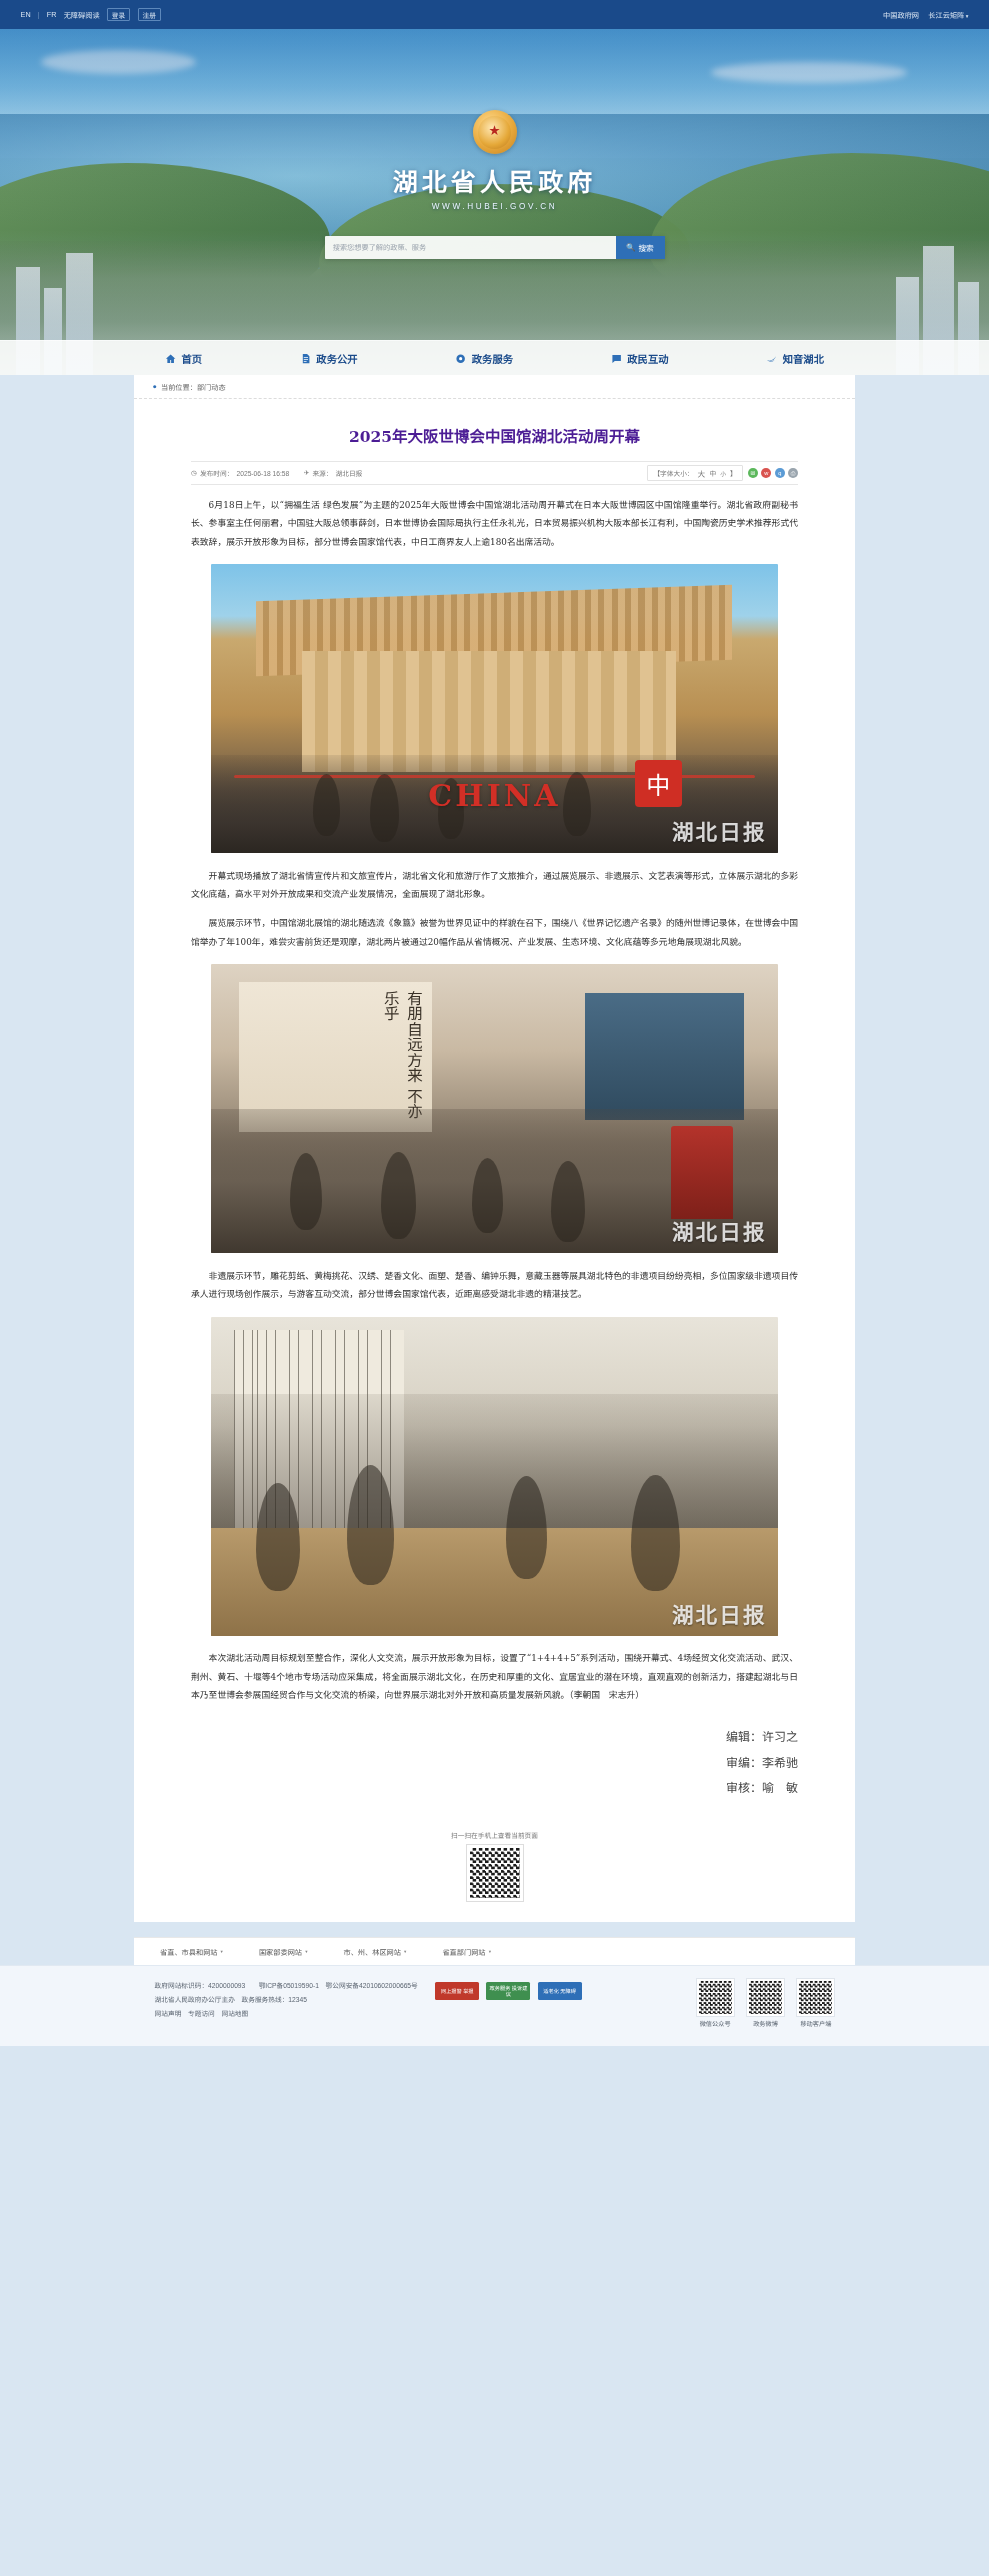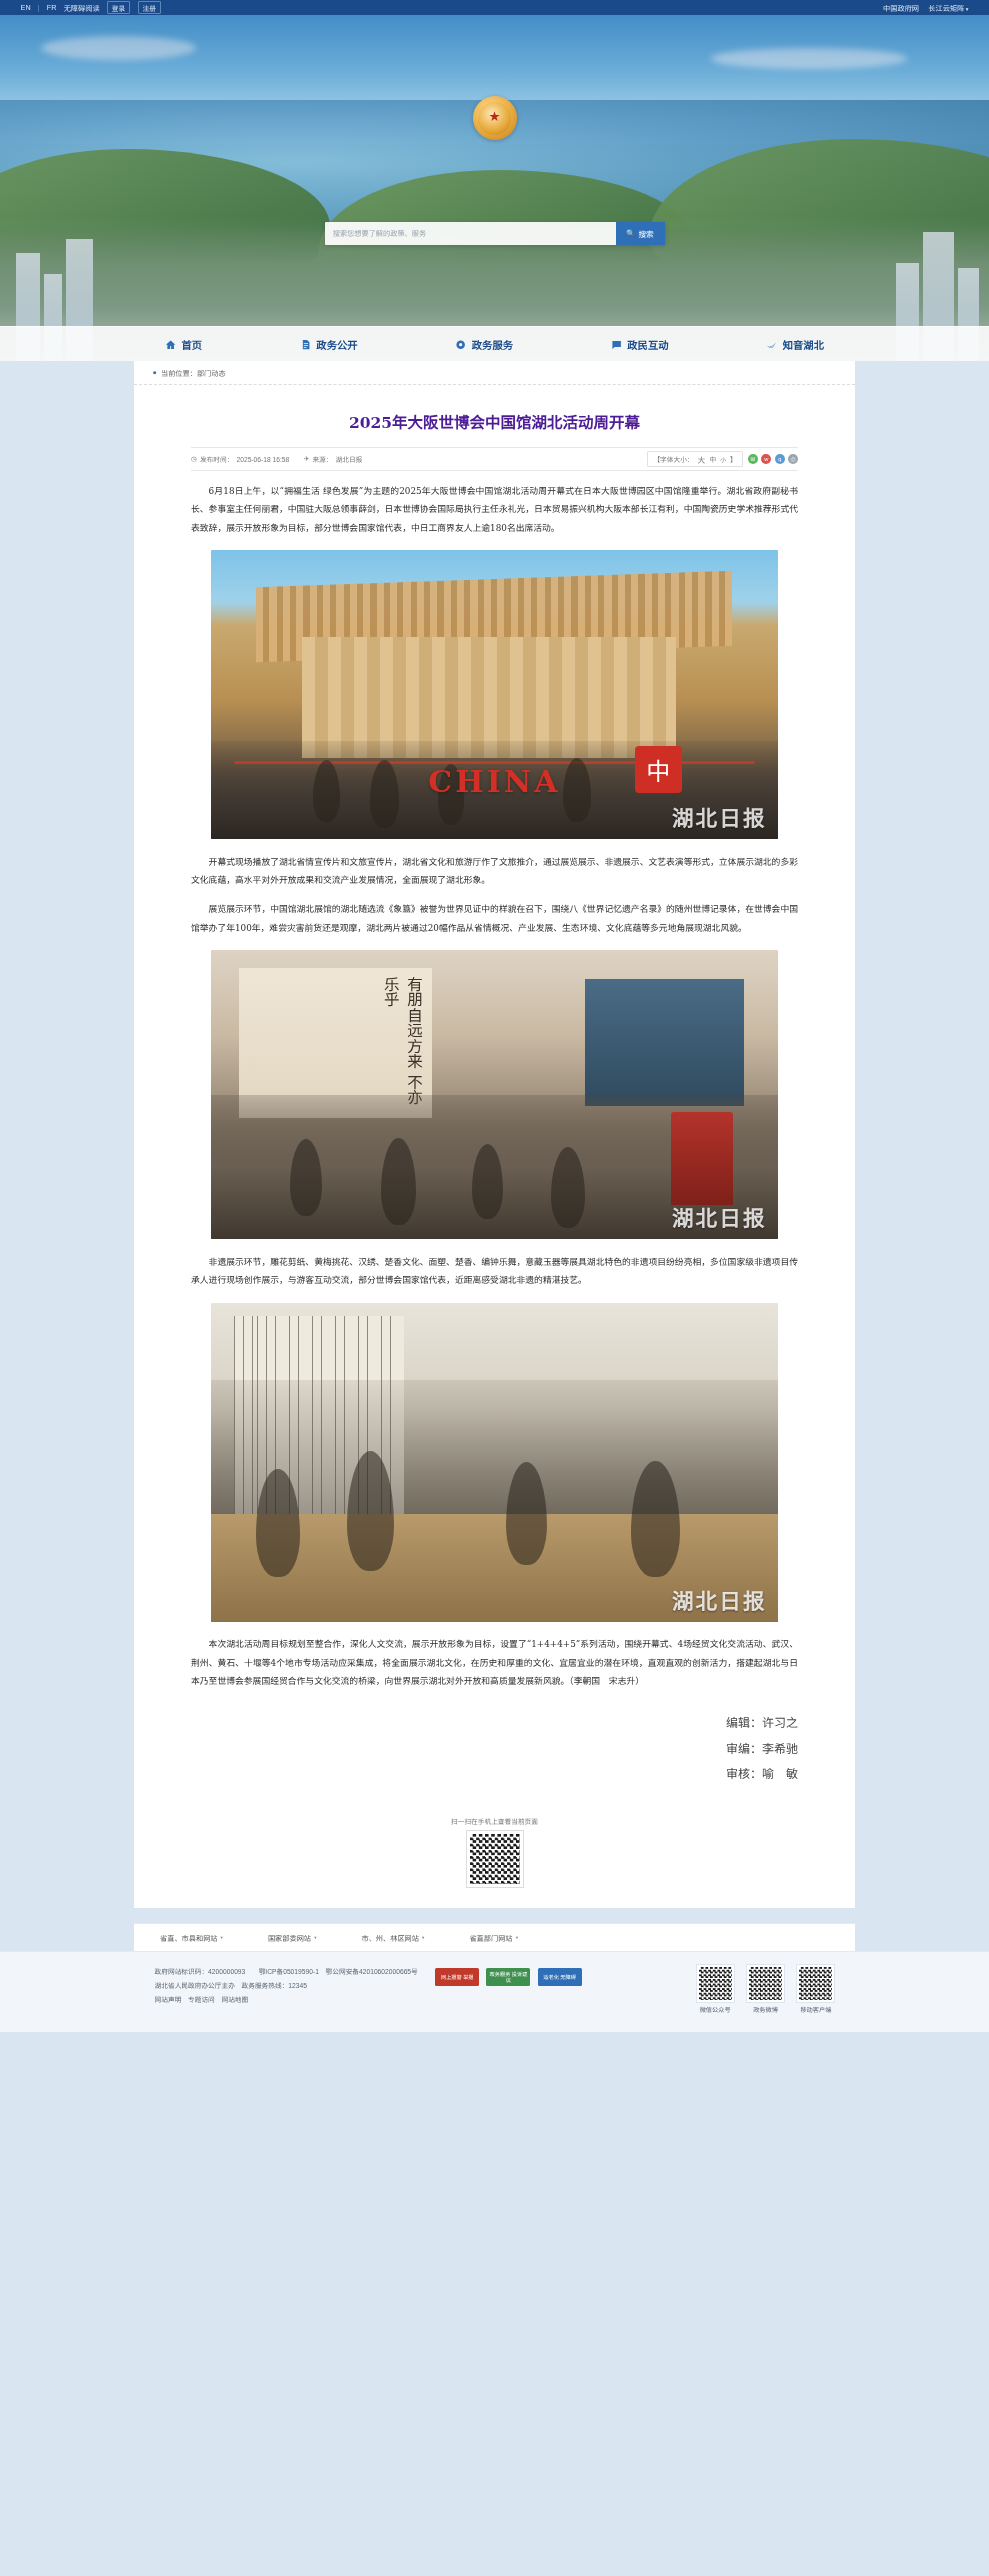--- a/index.html
+++ b/index.html
@@ -7,21 +7,21 @@
   body {
     width: 989px;
     font-family: "Liberation Sans", "DejaVu Sans", sans-serif;
     background: #d9e6f2;
     color: #333;
     -webkit-font-smoothing: antialiased;
   }
 
   
   .topbar {
-    height: 15px;
+    height: 29px;
     background: #1a4a8a;
     display: flex;
     align-items: center;
     padding: 0 20.6px;
     color: #dce8f5;
     font-size: 7.2px;
   }
   .topbar .left { display: flex; align-items: center; gap: 7.2px; }
   .topbar .right { margin-left: auto; display: flex; align-items: center; gap: 9.3px; }
   .topbar a { color: #dbe7f4; text-decoration: none; }
@@ -280,21 +280,21 @@
   .qr {
     width: 56px; height: 56px; margin: 0 auto; background:
       repeating-conic-gradient(#1b1b1b 0% 25%, #ffffff 0% 50%) 0 0 / 6.2px 6.2px;
     border: 3.1px solid #fff; outline: 0.5px solid #ddd;
   }
 
   
   .linksbar {
     width: 721px; margin: 15.5px auto 0; background: #fff;
     border-top: 0.5px solid #e8e8e8;
-    display: flex; align-items: center; gap: 45px;
+    display: flex; align-items: center; gap: 36px;
     padding: 8.2px 26px; font-size: 7.2px; color: #555;
   }
   .linksbar .it { display: flex; align-items: center; gap: 3.1px; cursor: pointer; }
   .linksbar .chev { font-size: 4.6px; color: #888; }
 
   .footer {
     width: 100%; background: #f2f6fb; margin-top: 0; padding: 13.4px 0 17.5px;
     border-top: 0.5px solid #e1e9f2;
   }
   .footinner {
@@ -353,20 +353,24 @@
   <div class="bld" style="left:923px;width:31px;height:129px;"></div>
   <div class="bld" style="left:958px;width:20.6px;height:93px;"></div>
   <div class="haze"></div>
 
   <div class="emblem">
     <div class="inner">
         <span class="star">★</span>
       </div>
   </div>
 
+  <div class="site-title">
+    <div class="cn">湖北省人民政府</div>
+    <div class="en">WWW.HUBEI.GOV.CN</div>
+  </div>
 
   <div class="searchwrap">
     <input type="text" placeholder="搜索您想要了解的政策、服务" style="">
     <button class="searchbtn">
       <span>🔍</span>
       <span>搜索</span>
     </button>
   </div>
 
   <div class="navwrap">

